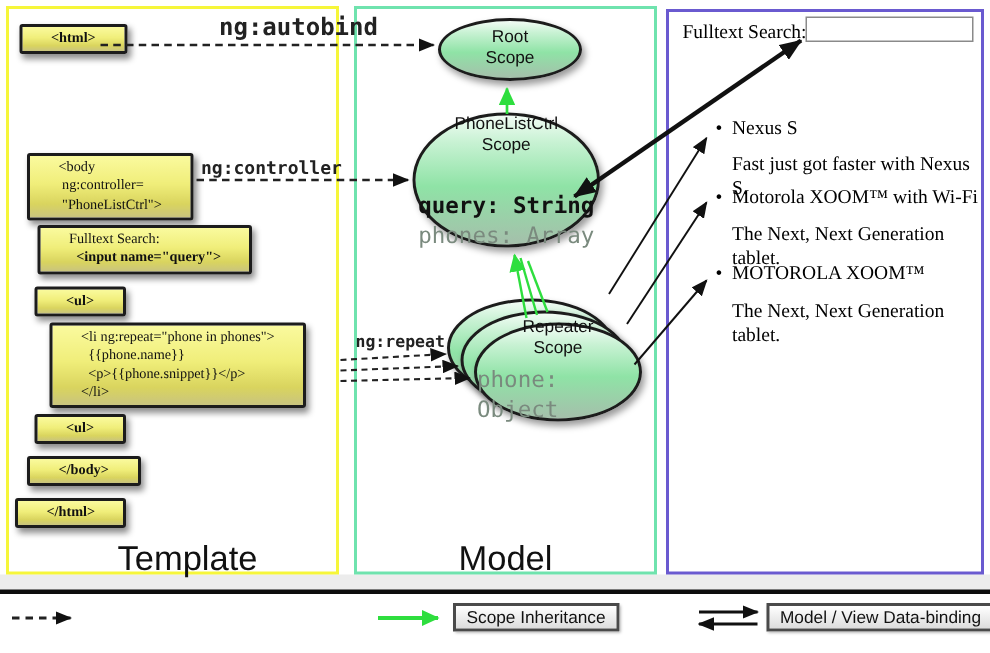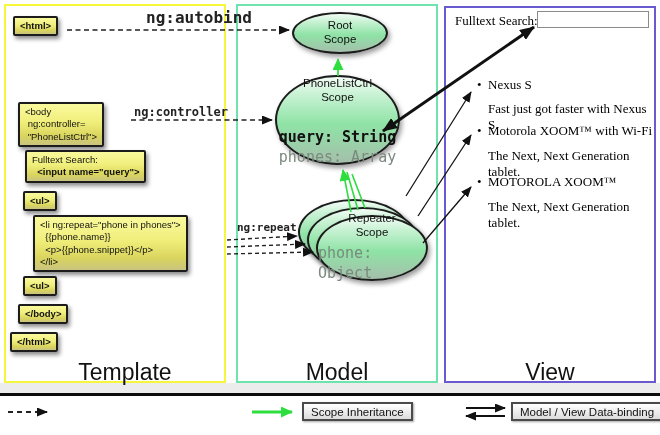--- a/index.html
+++ b/index.html
@@ -21,23 +21,23 @@
   .col-label.template { left: 55px;  top: 359px; }
   .col-label.model    { left: 267px; top: 359px; }
   .col-label.view     { left: 480px; top: 359px; }
 
   
   .code-box {
     position: absolute; z-index: 10;
     background: linear-gradient(180deg, #fafa9e 0%, #f0ee7a 45%, #d9d45e 78%, #c9c47f 100%);
     border: 2px solid #1c1c1c; border-radius: 2px;
     box-shadow: 2px 3px 4px rgba(0,0,0,0.45);
-    font-family: Liberation Sans, sans-serif;
+    font-family: Liberation Serif, serif;
     font-size: 9.5px; line-height: 1.3; color: #111;
-    white-space: pre; padding: 2px 5px;
+    white-space: pre; padding: 2px 19px;
   }
   .code-box.tag { font-weight: bold; }
   .code-box .bold { font-weight: bold; }
   .b-html-open  { left: 13px;  top: 16px;  }
   .b-body-open  { left: 18px;  top: 102px; }
   .b-fulltext   { left: 25px;  top: 150px; }
   .b-ul-1       { left: 23px;  top: 191px; }
   .b-li         { left: 33px;  top: 215px; }
   .b-ul-2       { left: 23px;  top: 276px; }
   .b-body-close { left: 18px;  top: 304px; }
@@ -116,21 +116,20 @@
 <div class="stage">
 
   <div class="gray-band"></div>
   <div class="sep-line"></div>
 
   <div class="colbox template"></div>
   <div class="colbox model"></div>
   <div class="colbox view"></div>
   <div class="col-label template">Template</div>
   <div class="col-label model">Model</div>
-  <div class="col-label view">View</div>
 
   <div class="code-box tag b-html-open">&lt;html&gt;</div>
   <div class="ng-label l-autobind">ng:autobind</div>
   <div class="code-box b-body-open">&lt;body
  ng:controller=
  "PhoneListCtrl"&gt;</div>
   <div class="ng-label l-controller">ng:controller</div>
   <div class="code-box b-fulltext"><span>Fulltext Search:</span>
 <span class="bold">  &lt;input name="query"&gt;</span></div>
   <div class="code-box tag b-ul-1">&lt;ul&gt;</div>

